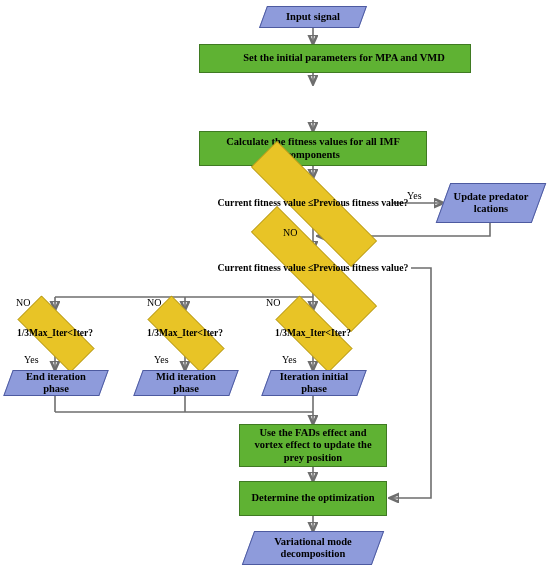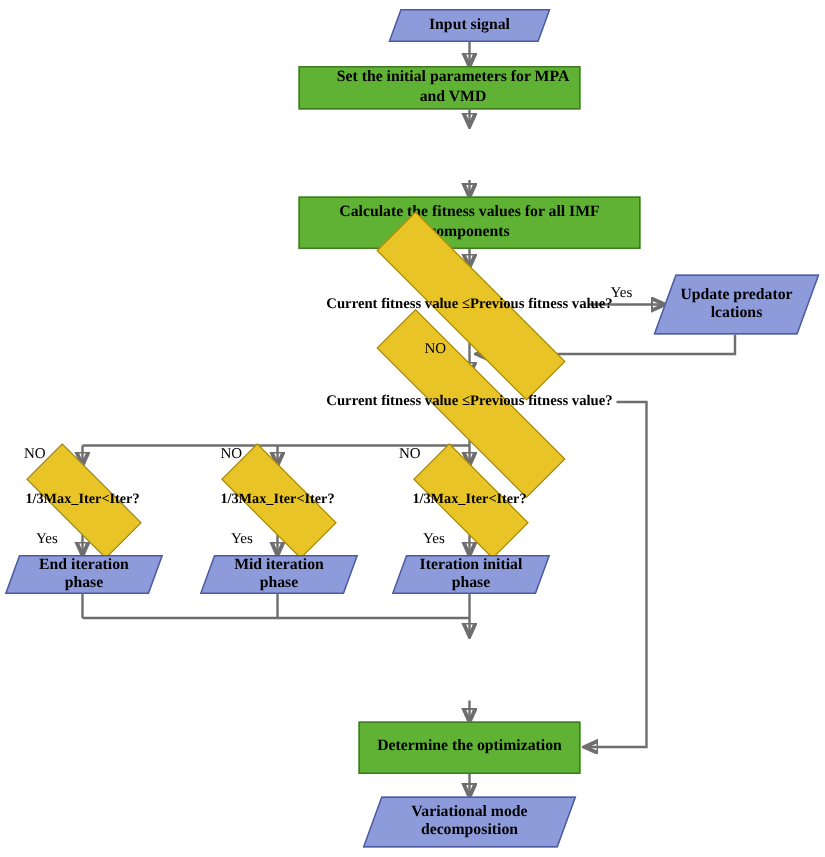--- a/index.html
+++ b/index.html
@@ -106,21 +106,21 @@
 
     <line x1="313" y1="516" x2="313" y2="531" marker-end="url(#arr)"></line>
 
     <path d="M411,268 L431,268 L431,498 L390,498" marker-end="url(#arr)"></path>
   </svg>
 
   <div class="node para" style="left:263px;top:6px;width:100px;height:22px;">
     <span>Input signal</span>
   </div>
 
-  <div class="node proc" style="left:199px;top:44px;width:188px;height:29px;padding-left:22px;">
+  <div class="node proc" style="left:199px;top:44px;width:272px;height:29px;padding-left:22px;">
     <span>Set the initial parameters for MPA and VMD</span>
   </div>
 
 
   <div class="node proc" style="left:199px;top:131px;width:228px;height:35px;">
     <span>Calculate the fitness values for all IMF components</span>
   </div>
 
   <div class="node dec dec-wide" style="left:214px;top:178px;width:198px;height:50px;">
     <div class="shape"></div>
@@ -156,20 +156,23 @@
   </div>
 
   <div class="node para" style="left:138px;top:370px;width:96px;height:26px;">
     <span>Mid iteration phase</span>
   </div>
 
   <div class="node para" style="left:266px;top:370px;width:96px;height:26px;">
     <span>Iteration initial phase</span>
   </div>
 
+  <div class="node proc" style="left:239px;top:424px;width:148px;height:43px;">
+    <span>Use the FADs effect and vortex effect to update the prey position</span>
+  </div>
 
   <div class="node proc" style="left:239px;top:481px;width:148px;height:35px;align-items:center;">
     <span>Determine the optimization</span>
   </div>
 
   <div class="node para" style="left:248px;top:531px;width:130px;height:34px;">
     <span>Variational mode decomposition</span>
   </div>
 
   <div class="lbl" style="left:407px;top:190px;">Yes</div>

